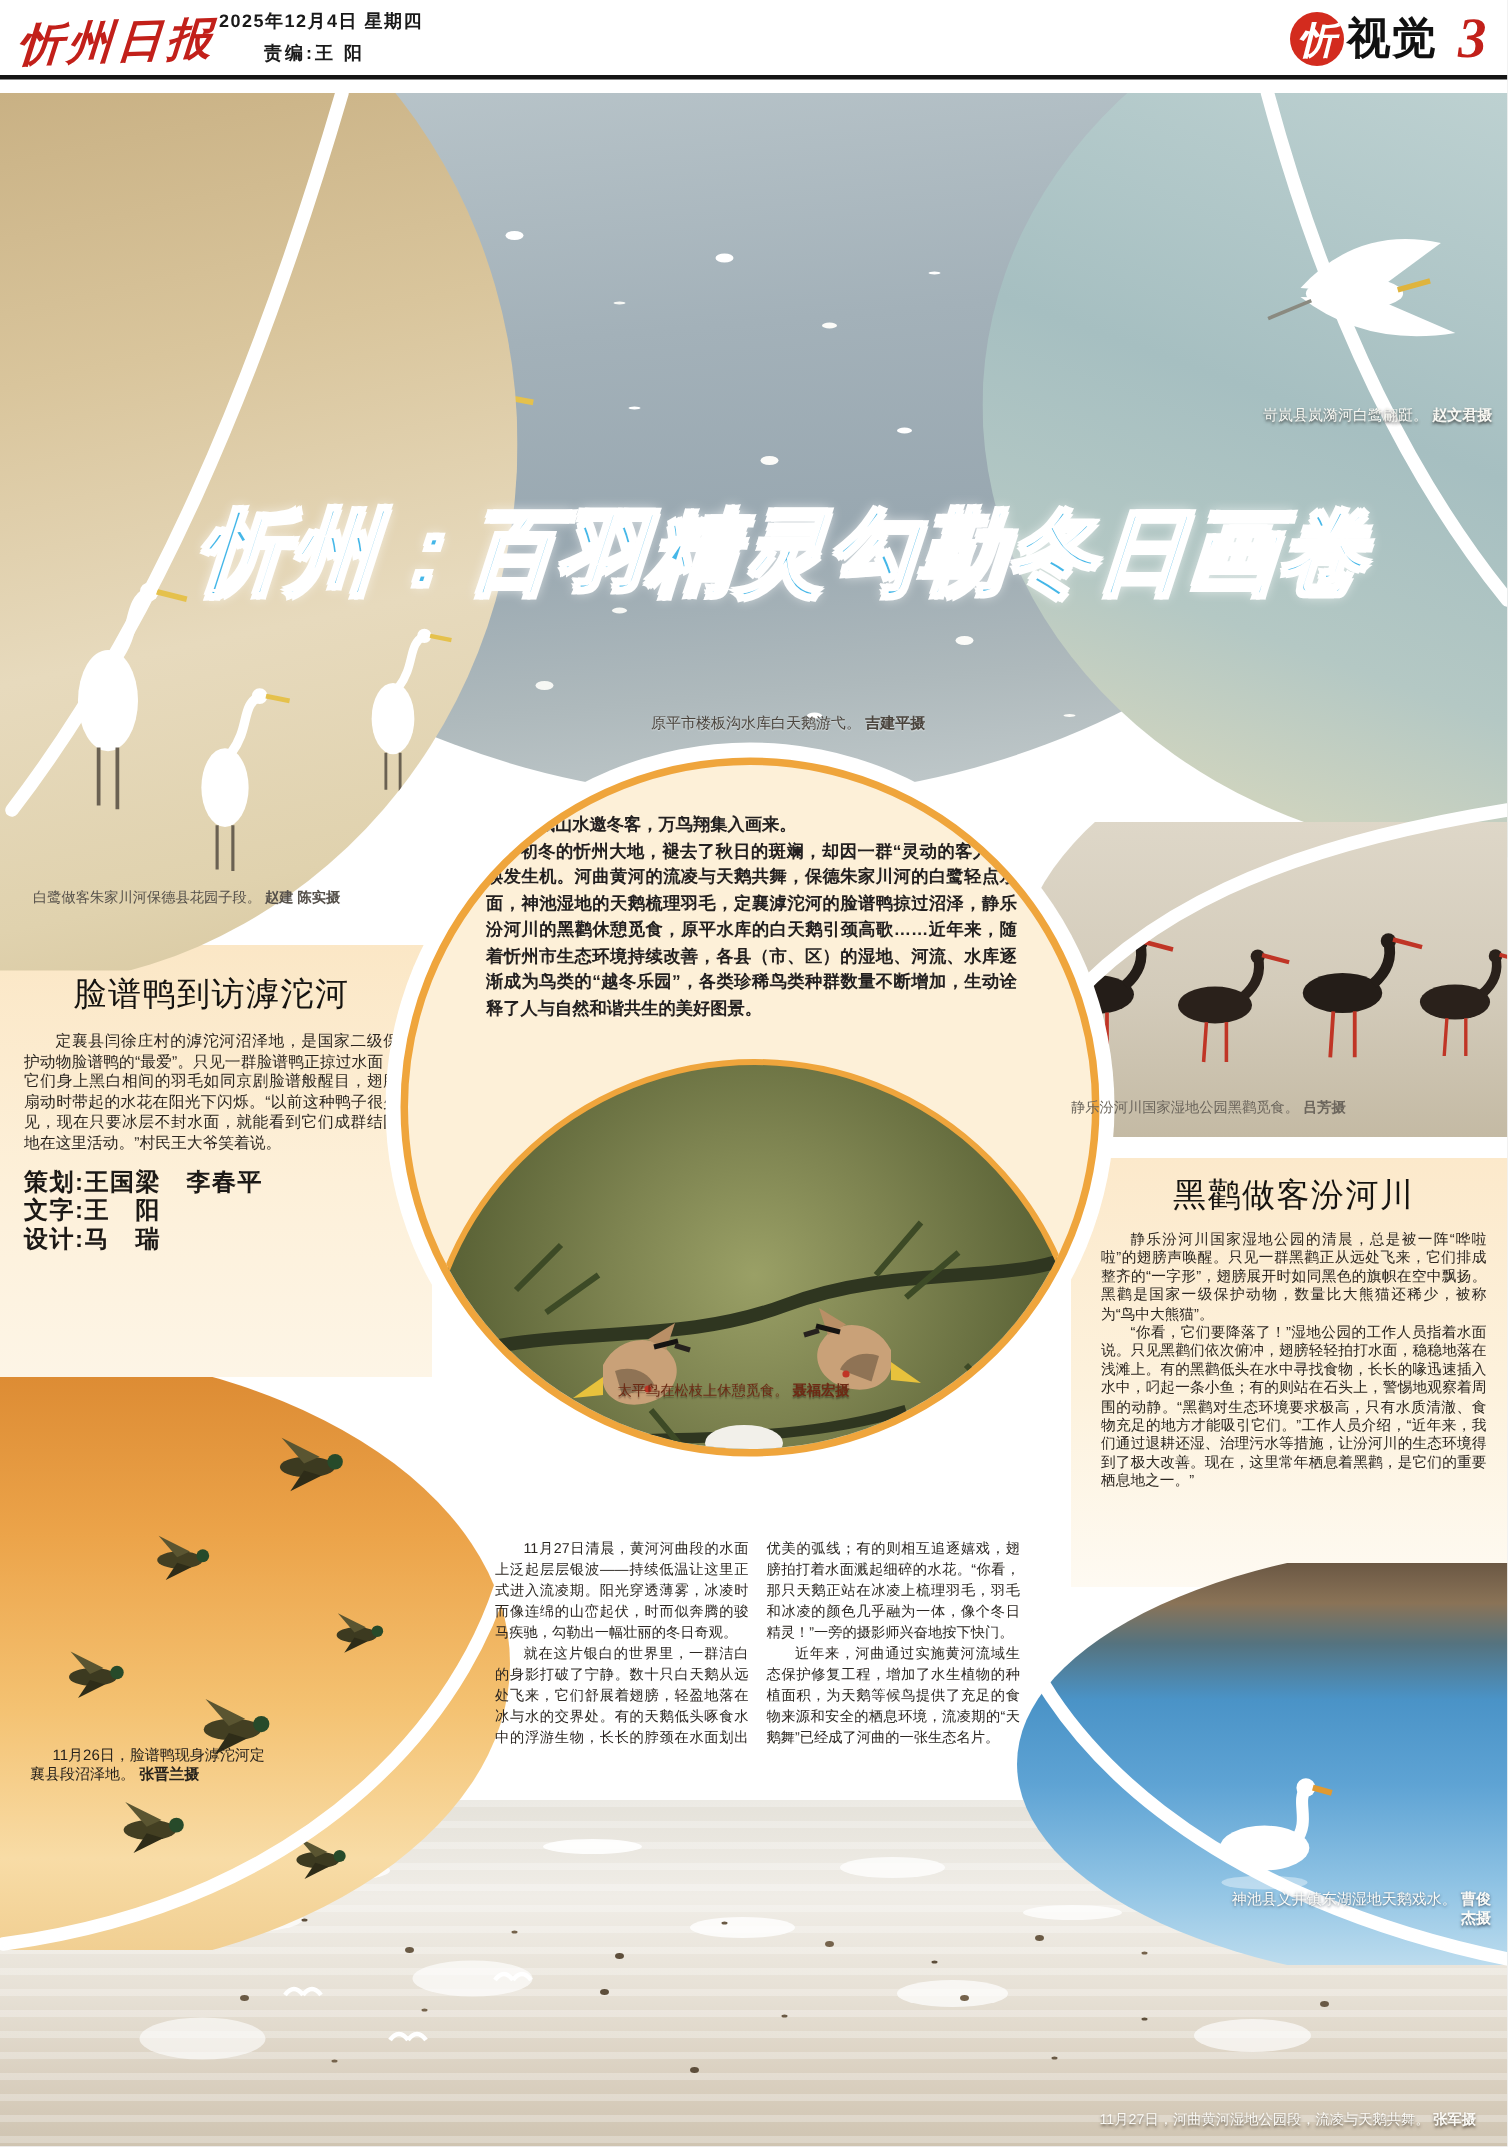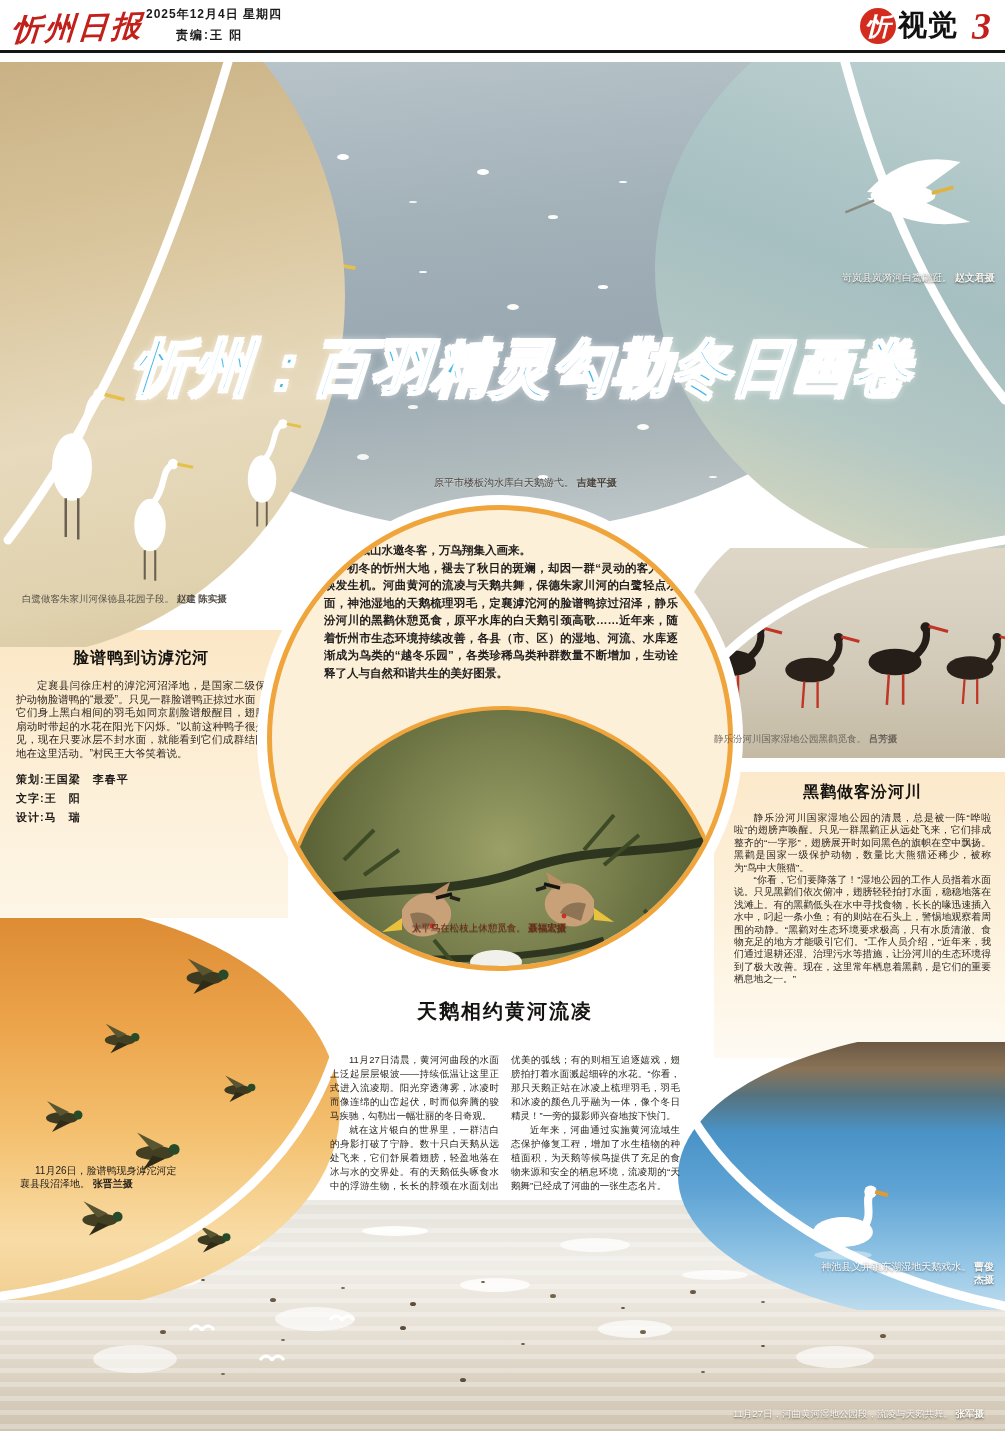--- a/index.html
+++ b/index.html
@@ -54,28 +54,28 @@
     background:radial-gradient(circle at 50% 32%, #9aa066 0%, #7d8350 26%, #5d6538 52%, #454d2b 74%, #343b22 100%); }
 
   
   .main-title { position:absolute; left:133px; top:330px; width:740px; z-index:7; white-space:nowrap;
     font-size:58px; font-weight:900; font-style:italic; letter-spacing:2px; color:#45b7e8;
     transform:skewX(-5deg) scaleY(1.06); -webkit-text-stroke:2px #ffffff;
     text-shadow:2px 2px 0 #fff,-2px -2px 0 #fff,2px -2px 0 #fff,-2px 2px 0 #fff,0 0 8px #fff; }
 
   
   .panel { position:absolute; overflow:hidden; z-index:1; }
-  .panel h2 { text-align:center; font-size:16px; font-weight:700; color:#151310; letter-spacing:1px; }
+  .panel h2 { text-align:center; font-size:22px; font-weight:400; color:#151310; letter-spacing:1px; }
   .panel .body { text-align:justify; color:#2b2621; }
   .panel .body p { text-indent:2em; }
   .panel-left { left:0; top:630px; width:288px; height:288px; padding:18px 22px 0 16px;
     background:linear-gradient(180deg,#fbe7c6 0%,#fdf0d9 55%,#fdf5e6 100%); }
   .panel-left h2 { margin-bottom:10px; }
   .panel-left .body { font-size:10.5px; line-height:13.5px; }
-  .credits { margin-top:10px; font-size:11px; font-weight:bold; color:#1c1916; line-height:19px; letter-spacing:1px; }
+  .credits { margin-top:10px; font-size:16px; font-weight:bold; color:#1c1916; line-height:19px; letter-spacing:1px; }
   .panel-right { left:714px; top:772px; width:291px; height:286px; padding:10px 14px 0 20px;
     background:linear-gradient(180deg,#fce9cb 0%,#fdf2dd 55%,#fefaf2 100%); }
   .panel-right h2 { margin-bottom:9px; }
   .panel-right .body { font-size:9.8px; line-height:12.4px; }
 
   .article-swan { position:absolute; left:330px; top:998px; width:350px; z-index:6; }
   .article-swan h2 { text-align:center; font-size:20px; font-weight:900; color:#151310; letter-spacing:2px; margin-bottom:10px; }
   .article-swan .cols { column-count:2; column-gap:12px; font-size:9.5px; line-height:14px; text-align:justify; color:#2b2621;margin-top:28px; }
   .article-swan .cols p { text-indent:2em; }
 
@@ -321,21 +321,20 @@
           <path d="M48,-13 L58,-10" stroke="#26221e" stroke-width="3.5"></path>
           <path d="M8,4 C18,0 30,4 34,13 L13,21 Z" fill="#8f7355"></path>
           <circle cx="30" cy="16" r="2.4" fill="#c03526"></circle>
         </g>
         <ellipse cx="212" cy="252" rx="26" ry="12" fill="#f2f0ea"></ellipse>
       </svg>
     </div>
   </div>
 
   <div class="article-swan">
-    <h2>天鹅相约黄河流凌</h2>
     <div class="cols">
       <p>11月27日清晨，黄河河曲段的水面上泛起层层银波——持续低温让这里正式进入流凌期。阳光穿透薄雾，冰凌时而像连绵的山峦起伏，时而似奔腾的骏马疾驰，勾勒出一幅壮丽的冬日奇观。</p>
       <p>就在这片银白的世界里，一群洁白的身影打破了宁静。数十只白天鹅从远处飞来，它们舒展着翅膀，轻盈地落在冰与水的交界处。有的天鹅低头啄食水中的浮游生物，长长的脖颈在水面划出优美的弧线；有的则相互追逐嬉戏，翅膀拍打着水面溅起细碎的水花。“你看，那只天鹅正站在冰凌上梳理羽毛，羽毛和冰凌的颜色几乎融为一体，像个冬日精灵！”一旁的摄影师兴奋地按下快门。</p>
       <p>近年来，河曲通过实施黄河流域生态保护修复工程，增加了水生植物的种植面积，为天鹅等候鸟提供了充足的食物来源和安全的栖息环境，流凌期的“天鹅舞”已经成了河曲的一张生态名片。</p>
     </div>
   </div>
 
   <div class="cap cap-light cap-top-right">
     <span>岢岚县岚漪河白鹭翩跹。</span>
     <b>赵文君摄</b>

